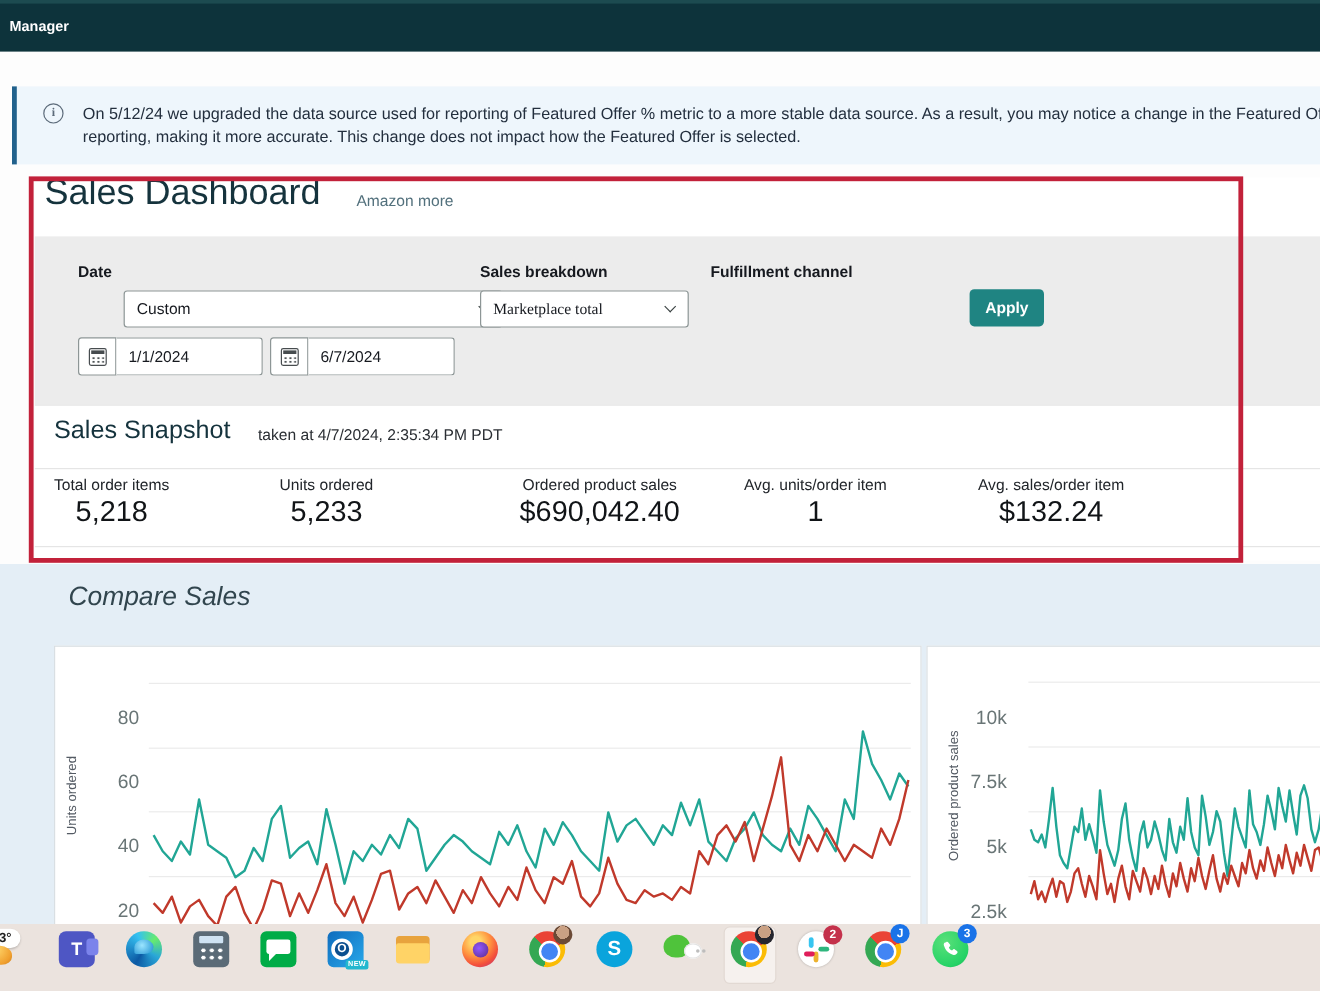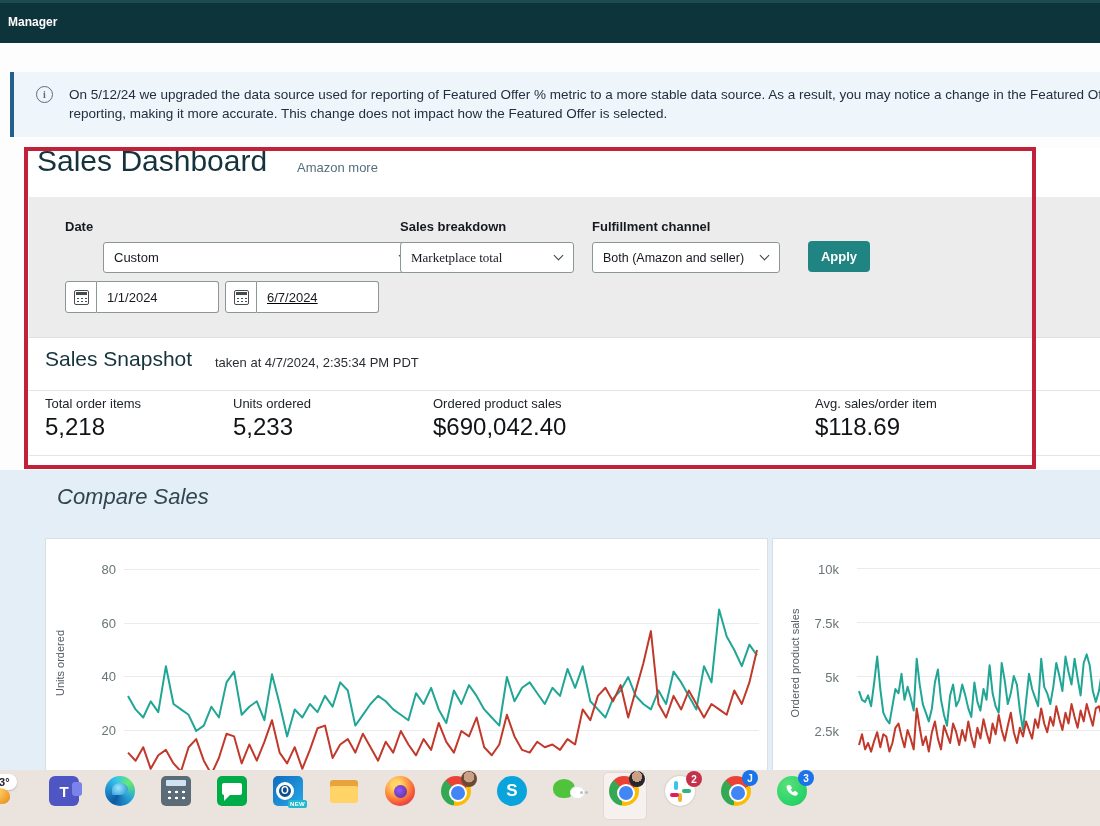--- a/index.html
+++ b/index.html
@@ -30,37 +30,37 @@
   .cal::before { content:''; position:absolute; top:1px; left:1px; right:1px; height:3px; background:#474c4f; }
   .cal::after { content:''; position:absolute; left:1px; top:6px; right:1px; bottom:1px; background-image:radial-gradient(#474c4f 0.9px, transparent 1px); background-size:4px 3px; }
   .datefield { width:122px; height:32px; border:1px solid #8d9696; border-left:none; border-radius:0 3px 3px 0; font-size:13px; color:#16191f; padding:0 10px; font-family:"Liberation Sans", sans-serif; background:#fff; }
   .apply-btn { position:absolute; left:779px; top:44px; width:62px; height:31px; background:#1f8482; color:#fff; font-size:13px; font-weight:bold; border:none; border-radius:4px; cursor:pointer; font-family:"Liberation Sans", sans-serif; }
 
   .snapshot { position:absolute; left:0; top:189px; width:100%; height:130px; background:#fff; border-top:1px solid #e0e0e0; }
   .snap-title { position:absolute; left:16px; top:9px; font-size:21px; color:#15333d; }
   .snap-ts { position:absolute; left:186px; top:17px; font-size:13px; color:#2a2e33; }
   .snap-div1 { position:absolute; left:0; right:0; top:52px; height:1px; background:#e5e5e5; }
   .snap-div2 { position:absolute; left:0; right:0; top:117px; height:1px; background:#e5e5e5; }
-  .metric { position:absolute; top:58px; }
+  .metric { position:absolute; top:58px;text-align:center; }
   .metric .ml { font-size:13px; color:#21252a; margin-bottom:2px; }
   .metric .mv { font-size:24px; color:#111417; }
 
   
   .annotation { position:absolute; left:24px; top:147px; width:1012px; height:322px; border:4px solid #c2213a; z-index:40; pointer-events:none; }
 
   
   .compare-bg { position:absolute; left:0; top:470px; right:0; bottom:0; background:#e4eef6; }
   .compare-title { position:absolute; left:57px; top:484px; font-size:22px; color:#31454e;font-style:italic; }
   .card { position:absolute; top:538px; background:#fff; border:1px solid #d9dfe3; }
   .card.left { left:45px; width:723px; height:233px; }
   .card.right { left:772px; width:340px; height:233px; }
   .ylabel { position:absolute; font-size:11px; color:#545b64; transform:rotate(-90deg); transform-origin:center; white-space:nowrap; }
   .card.left .ylabel { left:14px; top:118px; width:80px; margin-left:-40px; text-align:center; }
   .card.right .ylabel { left:22px; top:118px; width:130px; margin-left:-65px; text-align:center; }
-  .tick { position:absolute; font-size:13px; color:#697576; text-align:right; width:42px; }
+  .tick { position:absolute; font-size:16px; color:#697576; text-align:right; width:42px;margin-top:28px; }
   .grid { position:absolute; height:1px; background:#ebebeb; }
   .plot { position:absolute; top:0; }
 
   
   .taskbar { position:absolute; left:0; bottom:0; width:1100px; height:56px; background:#ebe3de; display:flex; align-items:flex-start; padding-left:48px; padding-top:6px; gap:24px; z-index:60; }
   .tb { position:relative; width:32px; height:46px; display:flex; justify-content:center; cursor:pointer; }
   .tb.active-app::before { content:''; position:absolute; left:-5px; top:-4px; width:42px; height:46px; background:#f6f1ee; border:1px solid #e2d9d3; border-radius:5px; }
   .ico { position:relative; width:30px; height:30px; z-index:1; }
   .weather { position:absolute; left:-14px; top:4px; z-index:1; }
   .wb { background:#fff; border-radius:10px; padding:2px 7px; font-size:11px; font-weight:bold; color:#222; box-shadow:0 1px 2px rgba(0,0,0,.2); }
@@ -124,61 +124,61 @@
       <div class="dropdown" style="left:36px; width:316px;margin-left:38px;">
         <span>Custom</span>
         <span class="chev"></span>
       </div>
       <div class="dategroup" style="left:36px;">
         <span class="calbtn">
             <span class="cal"></span>
           </span>
         <input class="datefield" value="1/1/2024" style="">
       </div>
-      <div class="dategroup" style="left:196px;text-decoration:underline;">
+      <div class="dategroup" style="left:196px;">
         <span class="calbtn">
             <span class="cal"></span>
           </span>
         <input class="datefield" value="6/7/2024" style="">
       </div>
 
       <div class="flabel" style="left:371px;">Sales breakdown</div>
       <div class="dropdown" style="left:371px; width:174px;font-family:Liberation Serif, serif;">
         <span>Marketplace total</span>
         <span class="chev"></span>
       </div>
 
       <div class="flabel" style="left:563px;">Fulfillment channel</div>
-      <div class="dropdown" style="left:563px; width:188px; font-size:12.5px;">
-        <span>Both (Amazon and seller)</span>
-        <span class="chev"></span>
-      </div>
 
       <button class="apply-btn">Apply</button>
     </div>
 
     <div class="snapshot">
       <div class="snap-title">Sales Snapshot</div>
       <div class="snap-ts">taken at 4/7/2024, 2:35:34 PM PDT</div>
       <div class="snap-div1"></div>
       <div class="metric" style="left:16px;">
         <div class="ml">Total order items</div>
         <div class="mv">5,218</div>
       </div>
       <div class="metric" style="left:204px;">
         <div class="ml">Units ordered</div>
         <div class="mv">5,233</div>
       </div>
       <div class="metric" style="left:404px;">
         <div class="ml">Ordered product sales</div>
         <div class="mv">$690,042.40</div>
       </div>
+      <div class="metric" style="left:591px;">
+        <div class="ml">Avg. units/order item</div>
+        <div class="mv">1</div>
+      </div>
       <div class="metric" style="left:786px;">
         <div class="ml">Avg. sales/order item</div>
-        <div class="mv">$118.69</div>
+        <div class="mv">$132.24</div>
       </div>
       <div class="snap-div2"></div>
     </div>
   </div>
 
   <div class="annotation"></div>
 
   <div class="compare-bg">
     <div class="compare-title" style="position:absolute; left:57px; top:14px;">Compare Sales</div>
   </div>

